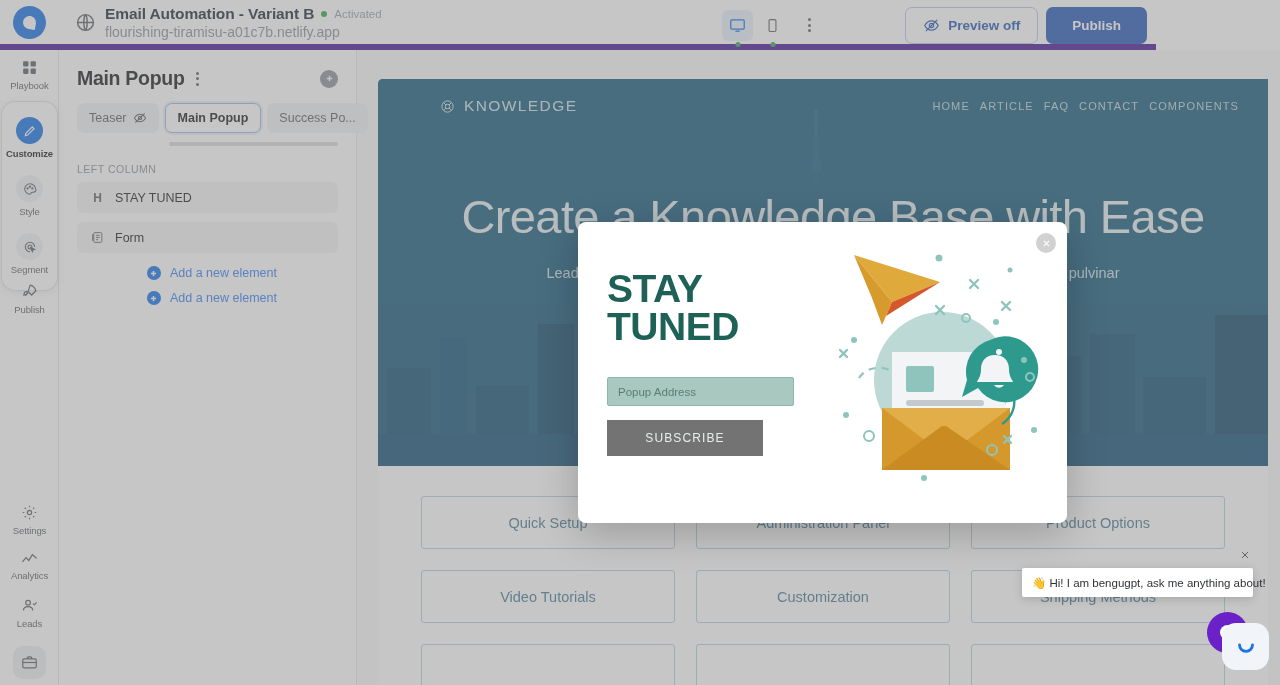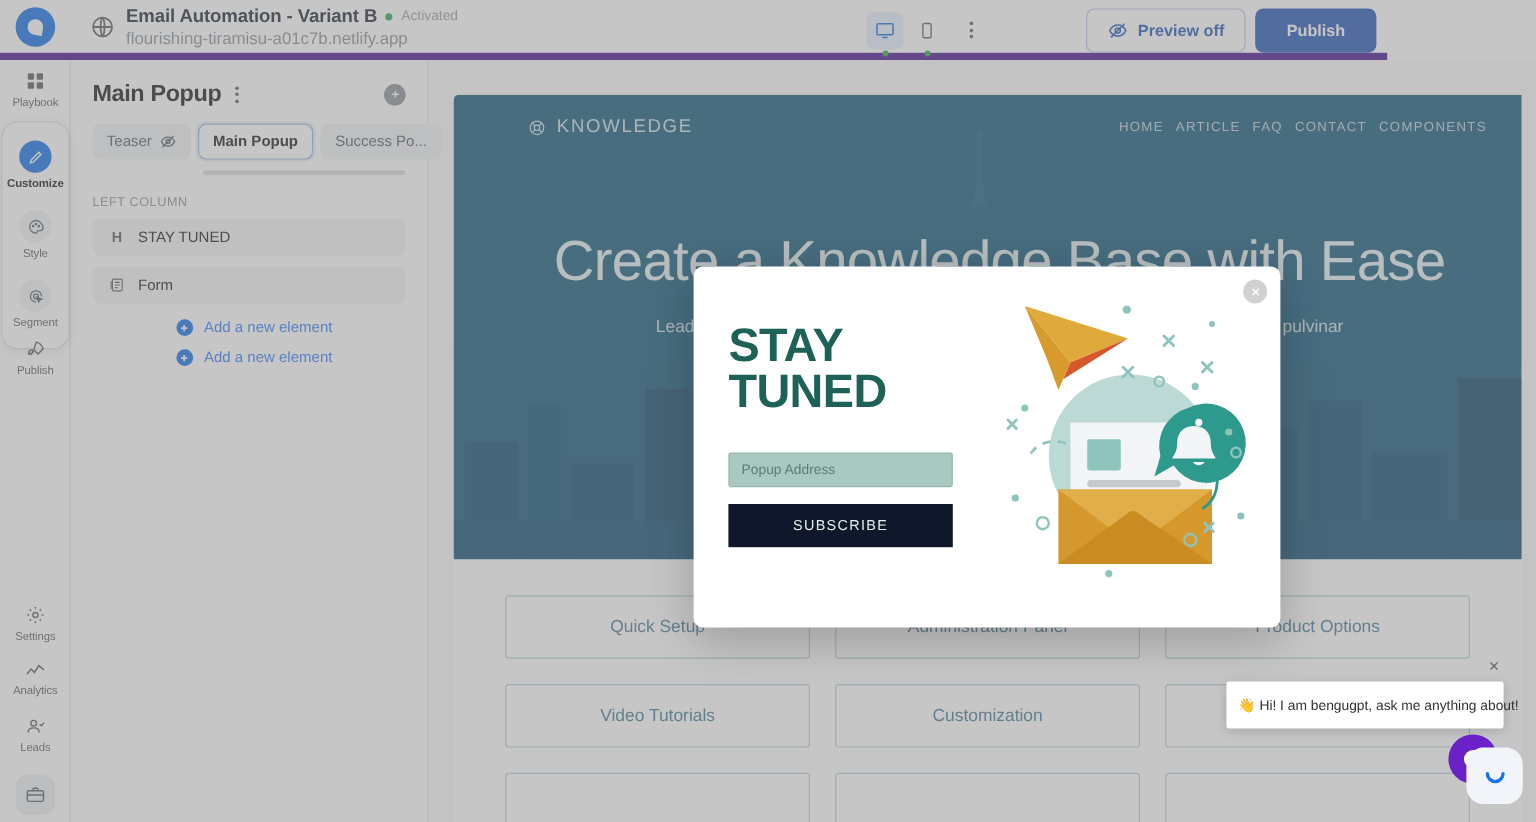--- a/index.html
+++ b/index.html
@@ -178,29 +178,29 @@
   .pop-h {
     font-size: 39px; line-height: 0.98; font-weight: 800; color: #1e6156;
     letter-spacing: -0.5px;
   }
   .pop-input {
     margin-top: 31px; width: 187px; height: 29px; border: 1px solid #8fb6ad;
     background: #a9c9c0; border-radius: 2px; display: flex; align-items: center;
     padding: 0 10px; color: #5a7d76; font-size: 11.5px;
   }
   .pop-btn {
-    margin-top: 14px; width: 187px; height: 36px; background: #0f172a;
+    margin-top: 14px; width: 156px; height: 36px; background: #737373;
     color: #e7efec; font-size: 12px; letter-spacing: 1.1px;
     display: flex; align-items: center; justify-content: center; border: none;
   }
   .pop-right { position: relative; flex: 1; }
 
   
   .chat-bubble {
-    position: absolute; left: 1022px; top: 568px; width: 231px; height: 39px;
+    position: absolute; left: 1022px; top: 568px; width: 231px; height: 29px;
     background: #fff; border-radius: 2px; box-shadow: 0 2px 10px rgba(0,0,0,0.16);
     display: flex; align-items: center; padding: 0 10px; gap: 5px;
     font-size: 11.5px; color: #2f3337; z-index: 120; white-space: nowrap;
   }
   .chat-x { position: absolute; left: 1240px; top: 549px; font-size: 12px; color: #5f6368; z-index: 121; }
   .chat-launcher { position: absolute; left: 1207px; top: 612px; width: 62px; height: 58px; z-index: 120; }
   .ring {
     position: absolute; left: 0; top: 0; width: 41px; height: 41px; border-radius: 50%;
     background: #6b21c8; display: flex; align-items: center; justify-content: center;
   }

